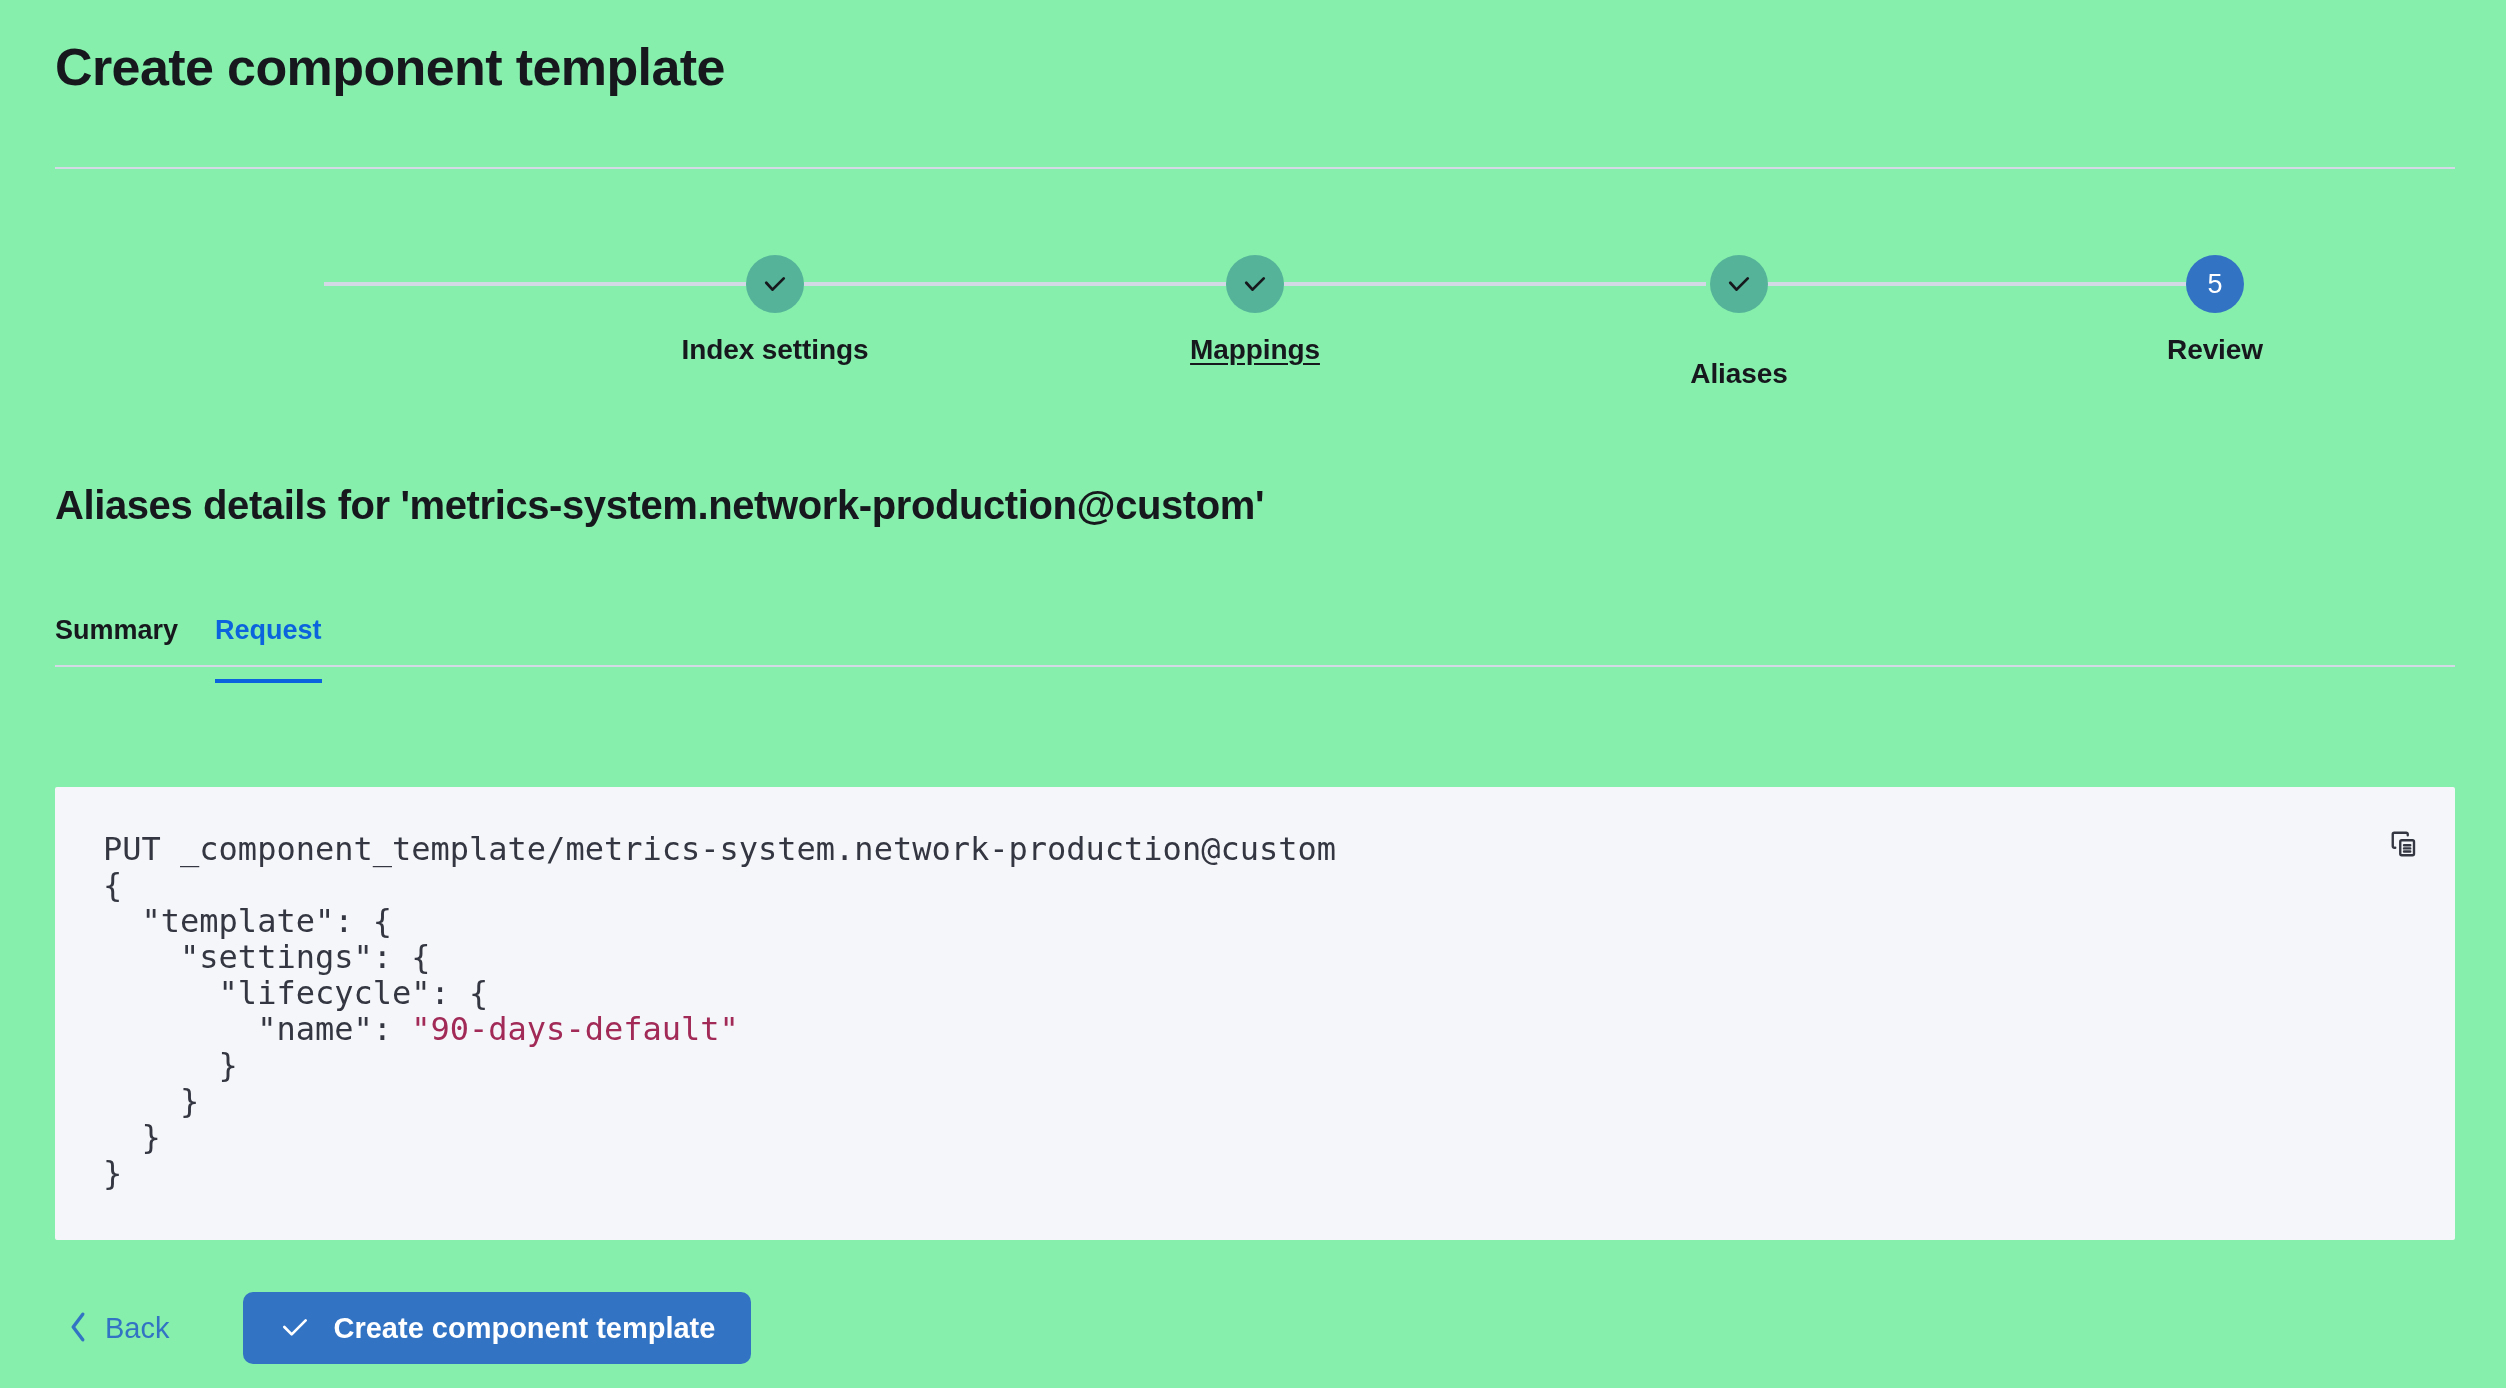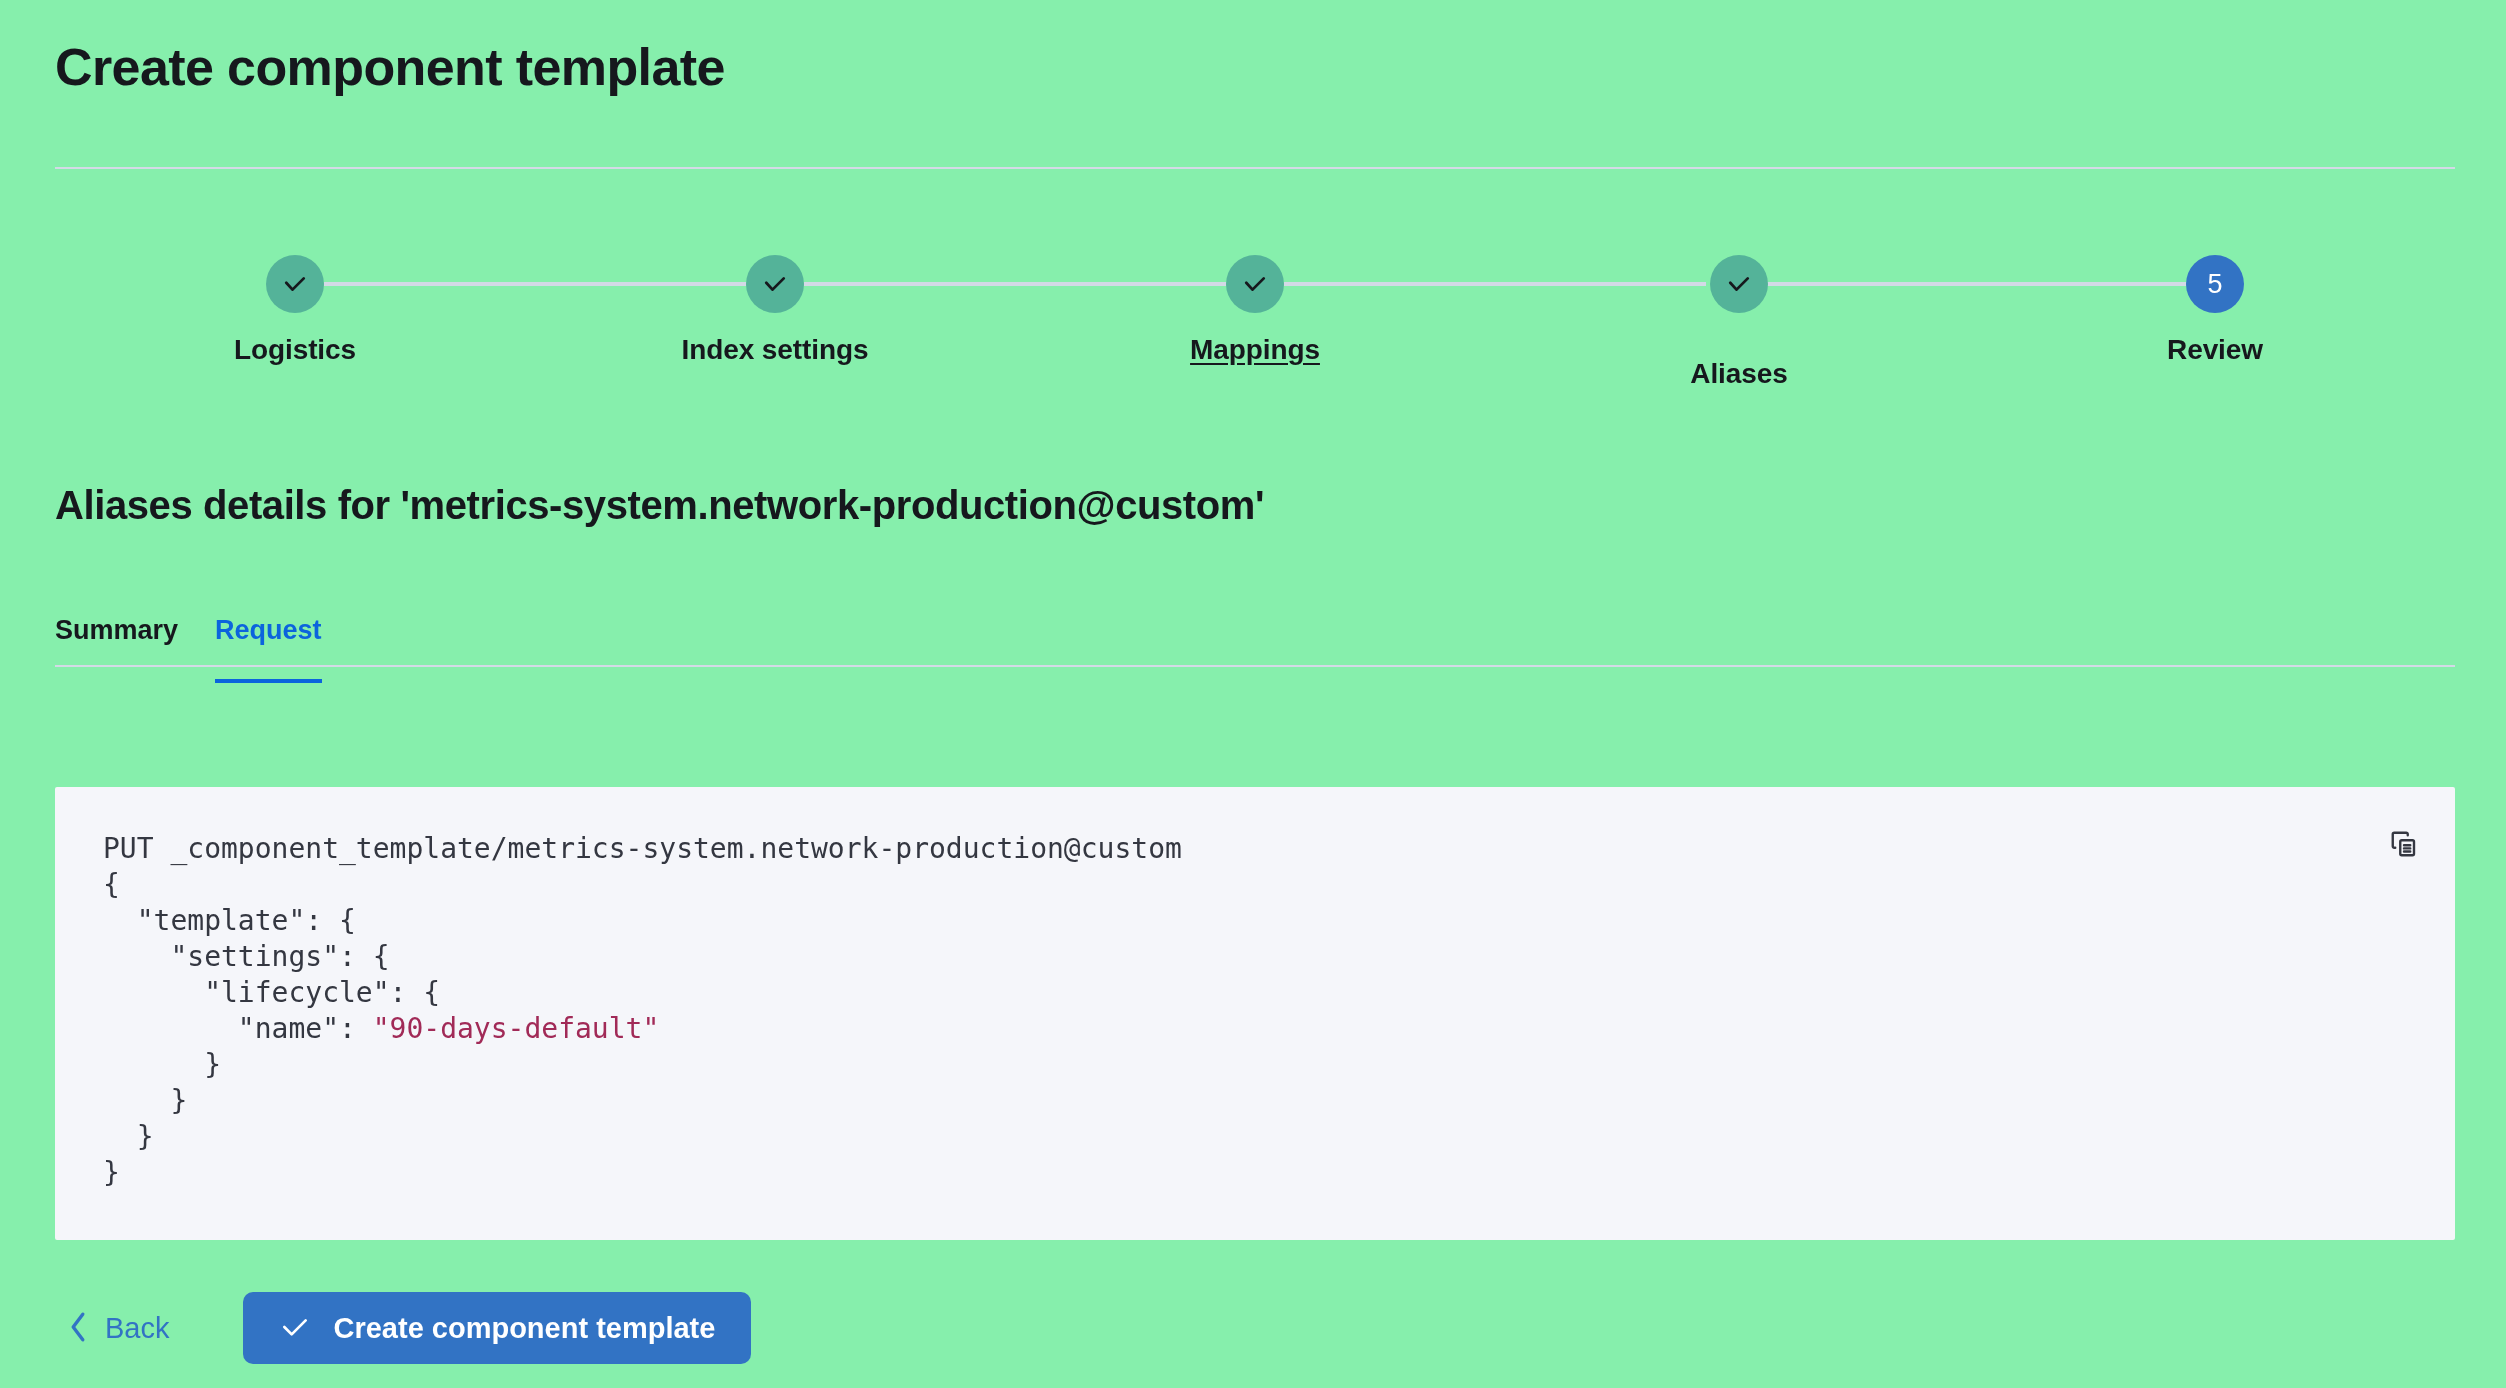--- a/index.html
+++ b/index.html
@@ -179,21 +179,21 @@
     height: 453px;
     background: #f5f6fa;
     border-radius: 2px;
   }
 
   .code-content {
     position: absolute;
     left: 48px;
     top: 44px;
     font-family: "DejaVu Sans Mono", monospace;
-    font-size: 28px;
+    font-size: 32px;
     line-height: 36px;
     color: #343741;
     white-space: pre;
   }
 
   .code-content .str { color: #a12a57; }
 
   .copy-button {
     position: absolute;
     right: 28px;
@@ -265,28 +265,20 @@
 
   <h1 class="page-title">Create component template</h1>
 
   <div class="header-divider"></div>
 
   <div class="stepper" id="stepper">
       <div class="connector" style="left: 269px; width: 422px;"></div>
       <div class="connector" style="left: 749px; width: 422px;"></div>
       <div class="connector" style="left: 1229px; width: 422px;"></div>
       <div class="connector" style="left: 1709px; width: 422px;"></div>
-      <div class="step" style="left: 240px;">
-        <div class="step-circle complete">
-          <svg width="30" height="30" viewBox="0 0 24 24" fill="none" stroke="#16181d" stroke-width="2.2" stroke-linecap="round" stroke-linejoin="round">
-            <polyline points="5,11 10,16.5 19,7.5"></polyline>
-          </svg>
-        </div>
-        <div class="step-label">Logistics</div>
-      </div>
       <div class="step" style="left: 720px;">
         <div class="step-circle complete">
           <svg width="30" height="30" viewBox="0 0 24 24" fill="none" stroke="#16181d" stroke-width="2.2" stroke-linecap="round" stroke-linejoin="round">
             <polyline points="5,11 10,16.5 19,7.5"></polyline>
           </svg>
         </div>
         <div class="step-label">Index settings</div>
       </div>
       <div class="step" style="left: 1200px;">
         <div class="step-circle complete">

